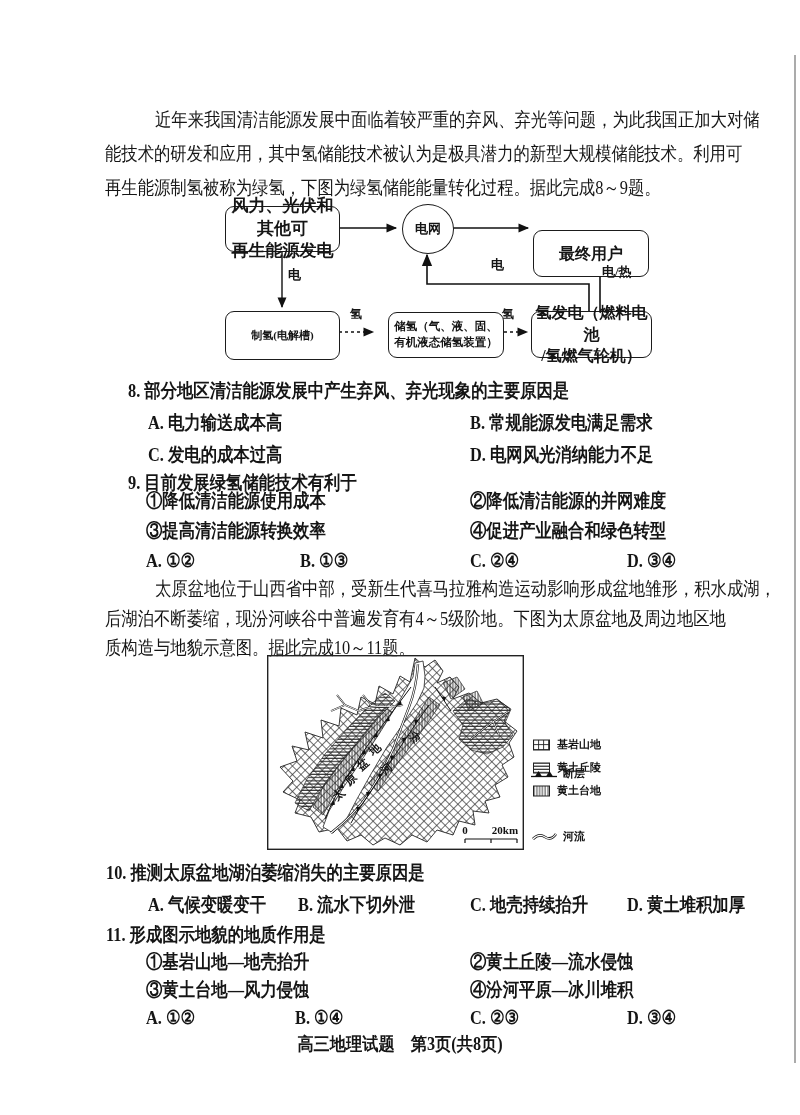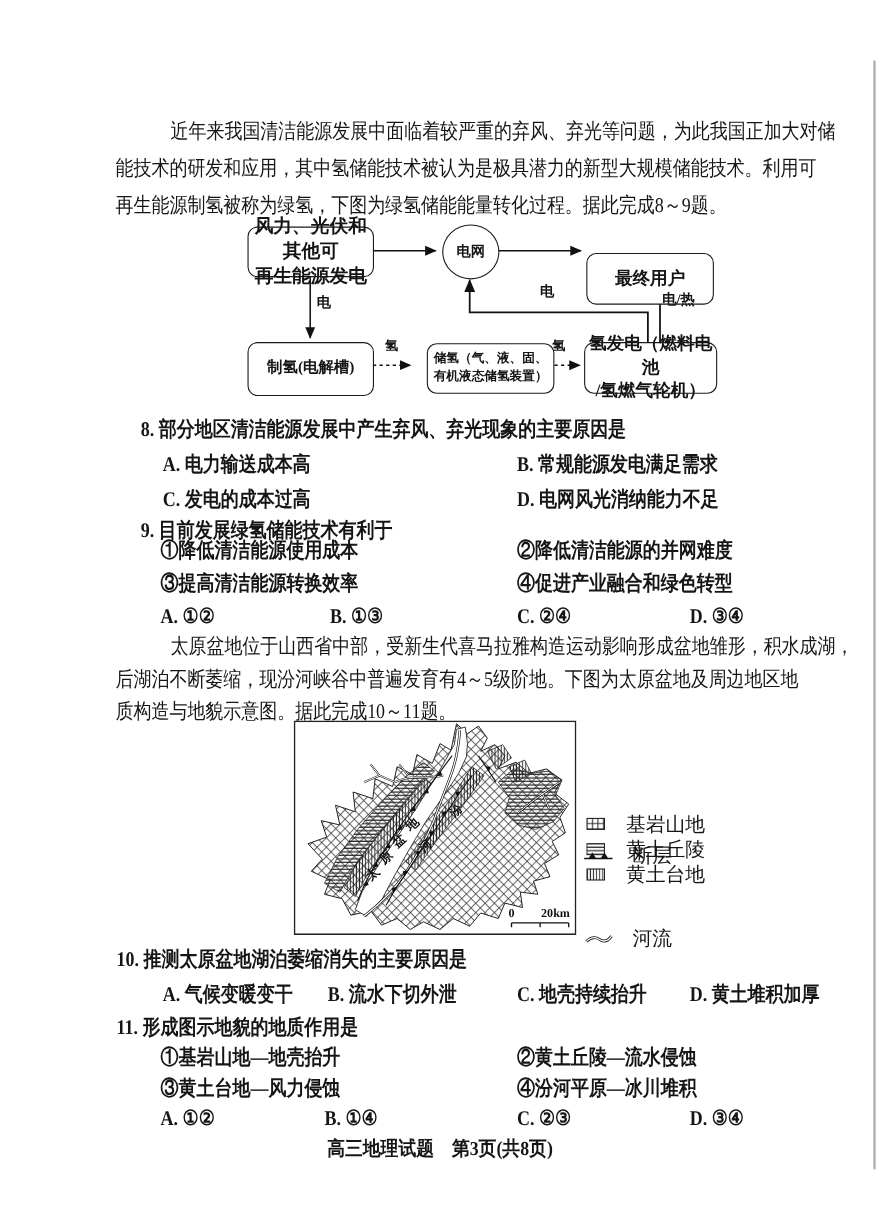--- a/index.html
+++ b/index.html
@@ -7,21 +7,21 @@
     width:800px;height:1115px;position:relative;background:#ffffff;
     font-family:"Liberation Serif","DejaVu Serif",serif;color:#151515;overflow:hidden;
   }
   .t{position:absolute;white-space:nowrap;font-size:19px;transform-origin:0 50%;transform:scaleX(0.86);line-height:1.15;}
   .q{font-weight:700;}
   .intro{font-weight:400;}
   .box{position:absolute;border:1.6px solid #1b1b1b;border-radius:9px;background:#fff;
        display:flex;align-items:center;justify-content:center;text-align:center;font-weight:700;}
   .box .inner{line-height:1.35;}
   .fc-label{position:absolute;font-size:13px;font-weight:700;white-space:nowrap;}
-  .legend-row{position:absolute;display:flex;align-items:center;gap:18px;font-size:18px;font-weight:400;white-space:nowrap;}
+  .legend-row{position:absolute;display:flex;align-items:center;gap:6px;font-size:11px;font-weight:700;white-space:nowrap;}
   .scan-line{position:absolute;left:794px;top:55px;width:2px;height:1008px;background:#ababab;}
   .footer{position:absolute;left:0;right:0;top:1032px;text-align:center;font-size:18px;font-weight:700;}
   .footer span{display:inline-block;transform:scaleX(0.9);}
   svg{display:block;}
 </style>
 </head>
 <body>
 
 <svg width="0" height="0" style="position:absolute" aria-hidden="true">
   <defs>
@@ -68,21 +68,21 @@
         <div>风力、光伏和其他可</div>
         <div>再生能源发电</div>
       </div>
   </div>
   <div class="box" style="left:402px;top:204px;width:50px;height:48px;border-radius:50%;font-size:13px;">
     <div class="inner">电网</div>
   </div>
   <div class="box" style="left:533px;top:206px;width:114px;height:45px;font-size:16px;margin-top:24px;">
     <div class="inner">最终用户</div>
   </div>
-  <div class="box" style="left:225px;top:311px;width:113px;height:47px;font-size:14px;">
+  <div class="box" style="left:225px;top:311px;width:113px;height:47px;font-size:11px;">
     <div class="inner">制氢(电解槽)</div>
   </div>
   <div class="box" style="left:388px;top:312px;width:114px;height:44px;font-size:11.5px;">
     <div class="inner">
         <div>储氢（气、液、固、</div>
         <div>有机液态储氢装置）</div>
       </div>
   </div>
   <div class="box" style="left:531px;top:311px;width:119px;height:45px;font-size:16px;">
     <div class="inner">
@@ -205,21 +205,21 @@
   <span>黄土台地</span>
 </div>
 <div class="legend-row" style="left:531px;top:766px;">
   <svg width="26" height="12">
     <line x1="0" y1="8.5" x2="26" y2="8.5" stroke="#111" stroke-width="1.3"></line>
     <path d="M4,8.5 L11,8.5 L7.5,3 Z" fill="#111"></path>
       <path d="M15,8.5 L22,8.5 L18.5,3 Z" fill="#111"></path>
   </svg>
   <span>断层</span>
 </div>
-<div class="legend-row" style="left:531px;top:829px;margin-top:12px;">
+<div class="legend-row" style="left:531px;top:829px;">
   <svg width="26" height="13">
     <path d="M2,9 Q8,3 14,7 T25,4" fill="none" stroke="#111" stroke-width="2.6"></path>
     <path d="M2,9 Q8,3 14,7 T25,4" fill="none" stroke="#fff" stroke-width="1.1"></path>
   </svg>
   <span>河流</span>
 </div>
 
 <div class="t q" style="left:106px;top:862px;">10. 推测太原盆地湖泊萎缩消失的主要原因是</div>
 <div class="t q" style="left:148px;top:894px;">A. 气候变暖变干</div>
 <div class="t q" style="left:298px;top:894px;">B. 流水下切外泄</div>

